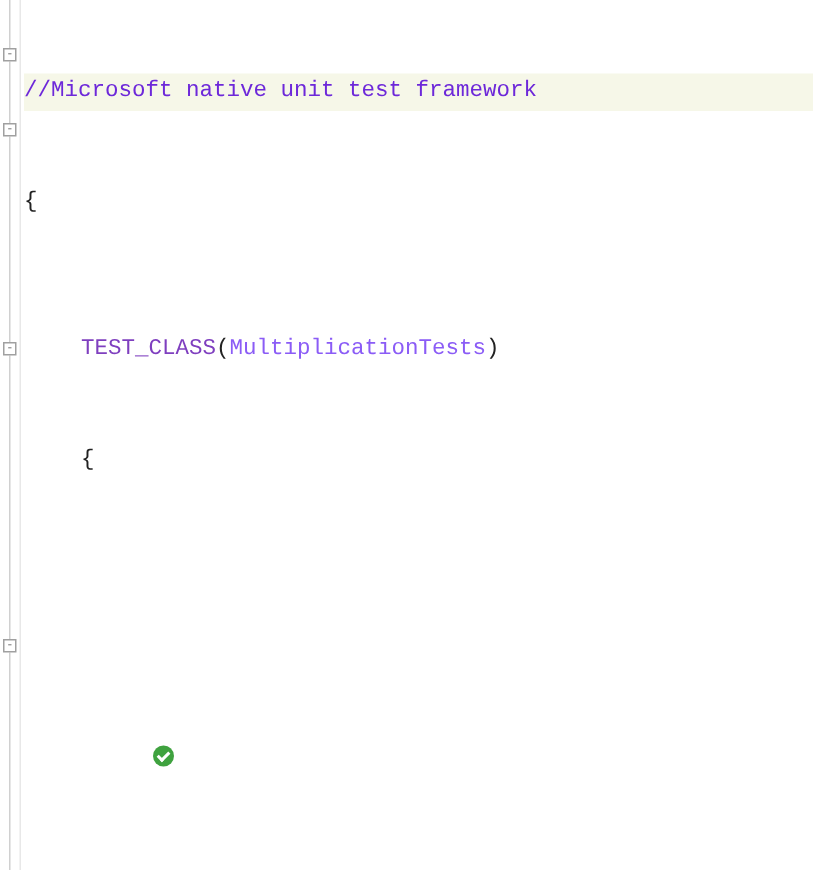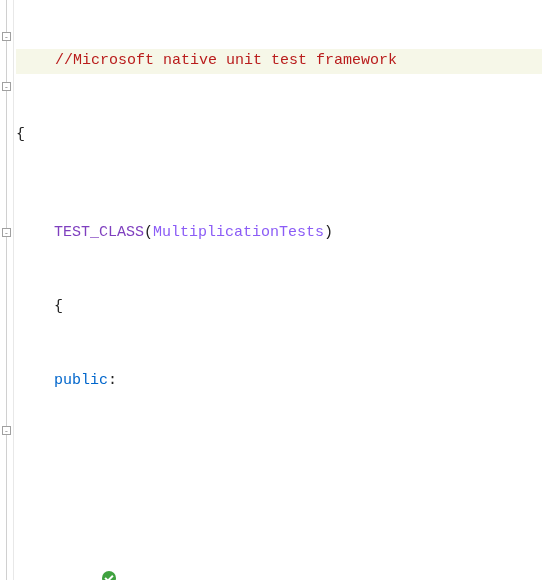--- a/index.html
+++ b/index.html
@@ -45,21 +45,21 @@
   }
   .code-area {
     flex: 1;
     padding-left: 2px;
     line-height: 24.6px;
     white-space: pre;
     position: relative;
   }
   .line { height: 24.6px; position: relative; }
   .hl-line { background: #f6f7e8; }
-  .comment { color: #b91c1c; margin-left: 39px; }
+  .comment { color: #6d28d9; }
   .macro { color: #7f3fbf; margin-top: 14px; }
   .type { color: #8b5cf6; }
   .keyword { color: #0066cc; }
   .punct { color: #222; }
   .status-icon {
     position: absolute;
     left: 86px;
     width: 14px;
     height: 14px;
     border-radius: 50%;
@@ -91,21 +91,20 @@
     <div class="fold-box" style="top:82px;">-</div>
     <div class="fold-box" style="top:228px;">-</div>
     <div class="fold-box" style="top:426px;">-</div>
   </div>
   <div class="code-area">
     <div class="line hl-line"><span class="comment">//Microsoft native unit test framework</span></div>
     <div class="line"><span class="punct">{</span></div>
 
     <div class="line ind1"><span class="macro">TEST_CLASS</span><span class="punct">(</span><span class="type">MultiplicationTests</span><span class="punct">)</span></div>
     <div class="line ind1"><span class="punct">{</span></div>
-    <div class="line ind1"><span class="keyword">public</span><span class="punct">:</span></div>
     <div class="line"></div>
 
     
     <div class="line"><span class="status-icon status-pass"></span></div>
     
     
     
     
     
     

